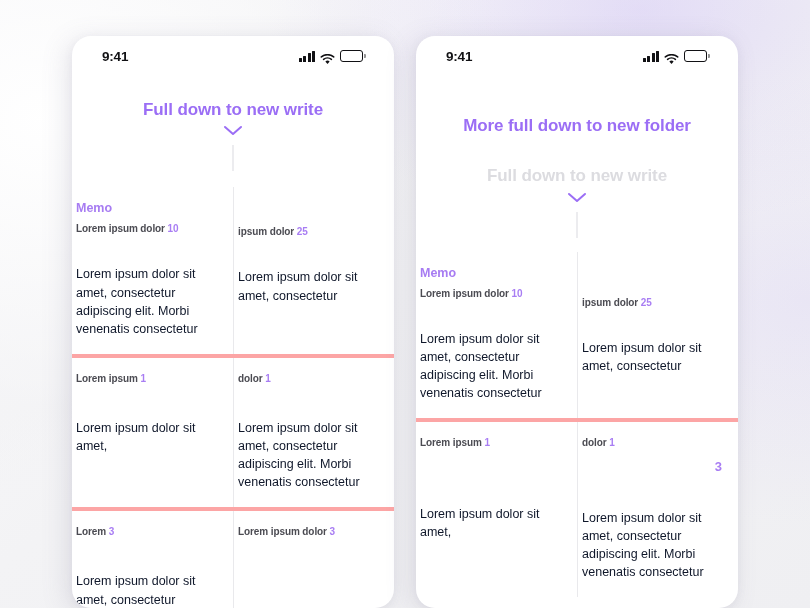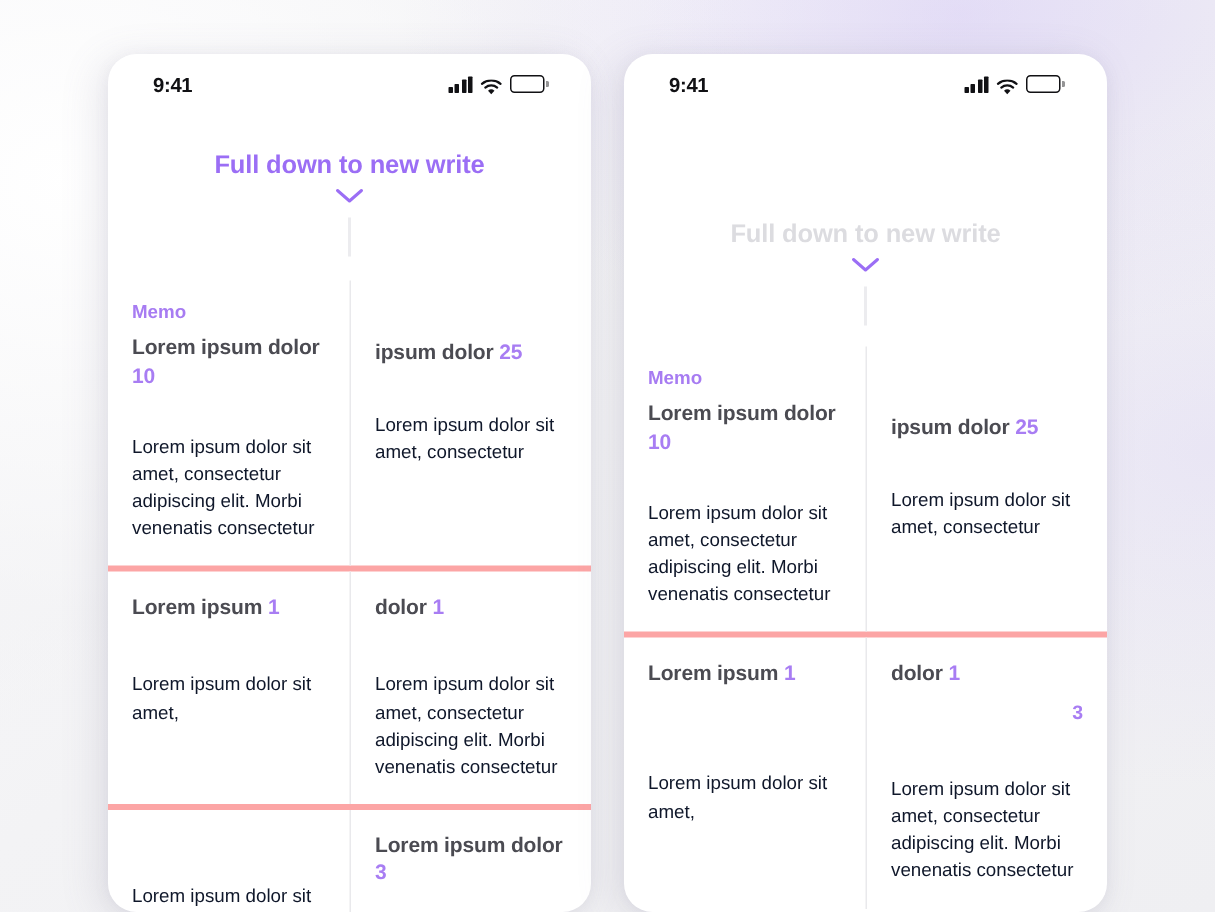--- a/index.html
+++ b/index.html
@@ -115,34 +115,34 @@
 
   
   .grid { width: 100%; }
   .grid-row {
     display: flex;
     border-top: 4px solid #fca5a5;
   }
   .grid-row:first-child { border-top: none; }
   .cell {
     width: 50%;
-    padding: 14px 16px 16px 16px;
+    padding: 14px 16px 16px 4px;
     position: relative;
   }
   .cell + .cell { border-left: 1px solid #e9e9ec; }
 
   .cell-tag {
     font-size: 12.5px;
     font-weight: bold;
     color: #a77cf2;
     margin-bottom: 6px;
     line-height: 1.2;
   }
   .cell-title {
-    font-size: 14px;
+    font-size: 10px;
     font-weight: bold;
     color: #4b4b52;
     line-height: 1.3;
     letter-spacing: -0.1px;
   }
   .cell-title .count {
     color: #a87df3;
     font-weight: bold;
   }
   .cell-aux {
@@ -229,20 +229,21 @@
         <div class="cell-body">Lorem ipsum dolor sit amet,</div>
       </div>
       <div class="cell">
         <div class="cell-title"><span>dolor</span> <span class="count">1</span></div>
         <div class="cell-body">Lorem ipsum dolor sit amet, consectetur adipiscing elit. Morbi venenatis consectetur</div>
       </div>
     </div>
 
     <div class="grid-row">
       <div class="cell">
+        <div class="cell-title"><span>Lorem</span> <span class="count">3</span></div>
         <div class="cell-body">Lorem ipsum dolor sit amet, consectetur</div>
       </div>
       <div class="cell">
         <div class="cell-title"><span>Lorem ipsum dolor</span> <span class="count">3</span></div>
 
       </div>
     </div>
 
   </div>
 </div>
@@ -267,20 +268,23 @@
       </span>
       <span class="battery-icon">
         <span class="battery-body"><span class="battery-fill"></span></span>
         <span class="battery-cap"></span>
       </span>
     </div>
   </div>
 
   <div style="height:40px"></div>
 
+  <div class="pull-header">
+    <div class="pull-title">More full down to new folder</div>
+  </div>
 
   <div style="height:30px"></div>
 
   <div class="pull-header">
     <div class="pull-title faded">Full down to new write</div>
     <svg class="chevron" viewBox="0 0 20 11">
       <path d="M2 2 L10 9 L18 2" stroke="#9b6ef5" stroke-width="2" fill="none" stroke-linecap="round" stroke-linejoin="round"></path>
     </svg>
     <div class="chev-stub"></div>
   </div>

